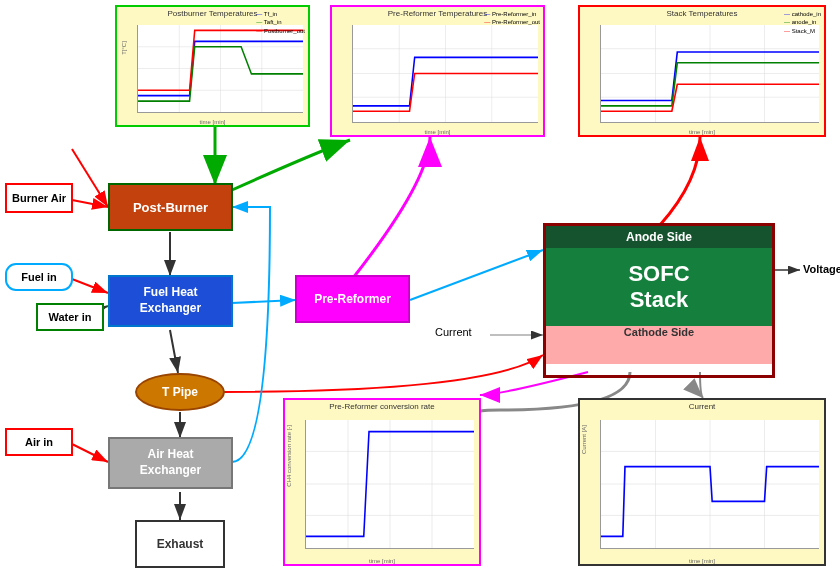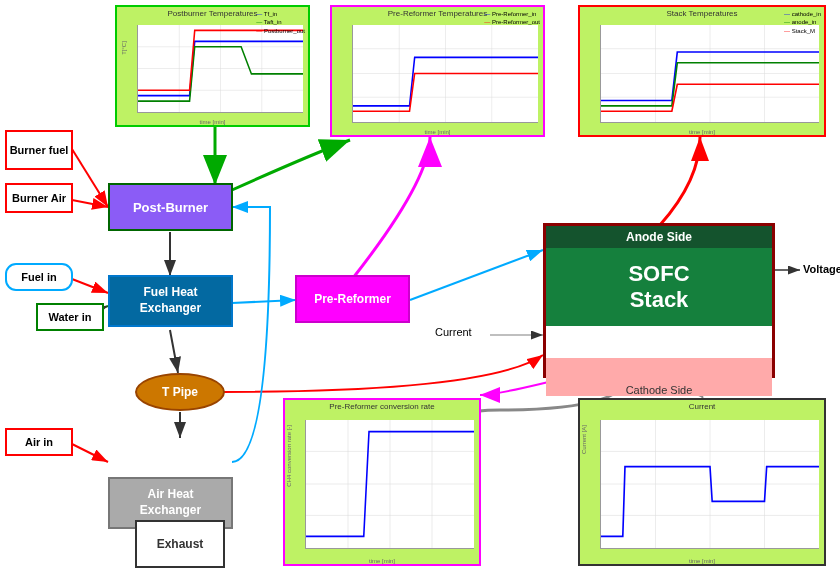--- a/index.html
+++ b/index.html
@@ -42,21 +42,21 @@
       text-align: center;
       font-weight: bold;
       font-size: 12px;
       color: white;
     }
 
     
     .chart-box {
       position: absolute;
       border: 2px solid;
-      background: #bef264;
+      background: #fef9c3;
       overflow: hidden;
     }
 
     
     .arrows-svg {
       position: absolute;
       top: 0; left: 0;
       width: 840px;
       height: 578px;
       pointer-events: none;
@@ -112,27 +112,26 @@
       font-weight: bold;
       font-size: 16px;
       display: flex;
       align-items: center;
       justify-content: center;
       text-align: center;
     }
     .sofc-cathode {
       background: #ff9999;
       color: #333;
-      font-weight: normal;
+      font-weight: bold;
       font-size: 11px;
       display: flex;
-      align-items: flex-end;
+      align-items: flex-start;
       justify-content: center;
       text-align: center;
-      margin-top: 32px;
     }
   </style>
 </head>
 <body>
 
 <div class="diagram-container">
 
   <svg class="arrows-svg">
 
     <defs>
@@ -198,54 +197,50 @@
     <line x1="490" y1="335" x2="543" y2="335" stroke="#aaa" stroke-width="1.5" marker-end="url(#arrowhead-black)"></line>
 
     <line x1="772" y1="270" x2="800" y2="270" stroke="#333" stroke-width="1.5" marker-end="url(#arrowhead-black)"></line>
 
     <path d="M 588 372 Q 500 395 480 395" stroke="#ff00ff" stroke-width="2" fill="none" marker-end="url(#arrowhead-magenta)"></path>
 
     <path d="M 700 372 Q 700 395 703 398" stroke="#888" stroke-width="2" fill="none" marker-end="url(#arrowhead-gray)"></path>
 
   </svg>
 
-  <div class="input-box" style="left:5px; top:130px; width:68px; height:40px; font-size:11px; display:flex; align-items:center; justify-content:center;">
-    <span>Burner
-fuel</span>
-  </div>
   <div class="input-box" style="left:5px; top:183px; width:68px; height:30px; font-size:11px; display:flex; align-items:center; justify-content:center;">
     <span>Burner Air</span>
   </div>
   <div class="input-box" style="left:5px; top:263px; width:68px; height:28px; font-size:11px; display:flex; align-items:center; justify-content:center; border-color:#00aaff;border-radius:11px;">
     <span>Fuel in</span>
   </div>
   <div class="input-box" style="left:5px; top:303px; width:68px; height:28px; font-size:11px; display:flex; align-items:center; justify-content:center; border-color:green;margin-left:31px;">
     <span>Water in</span>
   </div>
   <div class="input-box" style="left:5px; top:428px; width:68px; height:28px; font-size:11px; display:flex; align-items:center; justify-content:center; border-color:red;">
     <span>Air in</span>
   </div>
 
-  <div class="process-block" style="left:108px; top:183px; width:125px; height:48px; background:#8b5cf6; border:2px solid #006600; color:white; font-size:13px;">
+  <div class="process-block" style="left:108px; top:183px; width:125px; height:48px; background:#c2410c; border:2px solid #006600; color:white; font-size:13px;">
     <span>Post-Burner</span>
   </div>
 
-  <div class="process-block" style="left:108px; top:275px; width:125px; height:52px; background:#0369a1; border:2px solid #0077cc; color:white; font-size:12px; line-height:1.3;">
+  <div class="process-block" style="left:108px; top:275px; width:125px; height:52px; background:#1d4ed8; border:2px solid #0077cc; color:white; font-size:12px; line-height:1.3;">
     <span>Fuel Heat<br>Exchanger</span>
   </div>
 
   <div class="process-block" style="left:295px; top:275px; width:115px; height:48px; background:#ff00ff; border:2px solid #cc00cc; color:white; font-size:12px;">
     <span>Pre-Reformer</span>
   </div>
 
   <div class="process-block" style="left:135px; top:373px; width:90px; height:38px; background:#cc7700; border:2px solid #994400; border-radius:50%; color:white; font-size:12px;">
     <span>T Pipe</span>
   </div>
 
-  <div class="process-block" style="left:108px; top:437px; width:125px; height:52px; background:#aaaaaa; border:2px solid #777; color:white; font-size:12px; line-height:1.3;margin-top:40px;">
+  <div class="process-block" style="left:108px; top:437px; width:125px; height:52px; background:#aaaaaa; border:2px solid #777; color:white; font-size:12px; line-height:1.3;">
     <span>Air Heat<br>Exchanger</span>
   </div>
 
   <div class="process-block" style="left:135px; top:520px; width:90px; height:48px; background:white; border:2px solid #333; color:#333; font-size:12px;">
     <span>Exhaust</span>
   </div>
 
   <div class="sofc-outer" style="left:543px; top:223px; width:232px; height:155px; border-color:darkred; border-width:3px;">
 
     <div class="sofc-anode" style="width:100%; height:22px; background:#14532d;">

